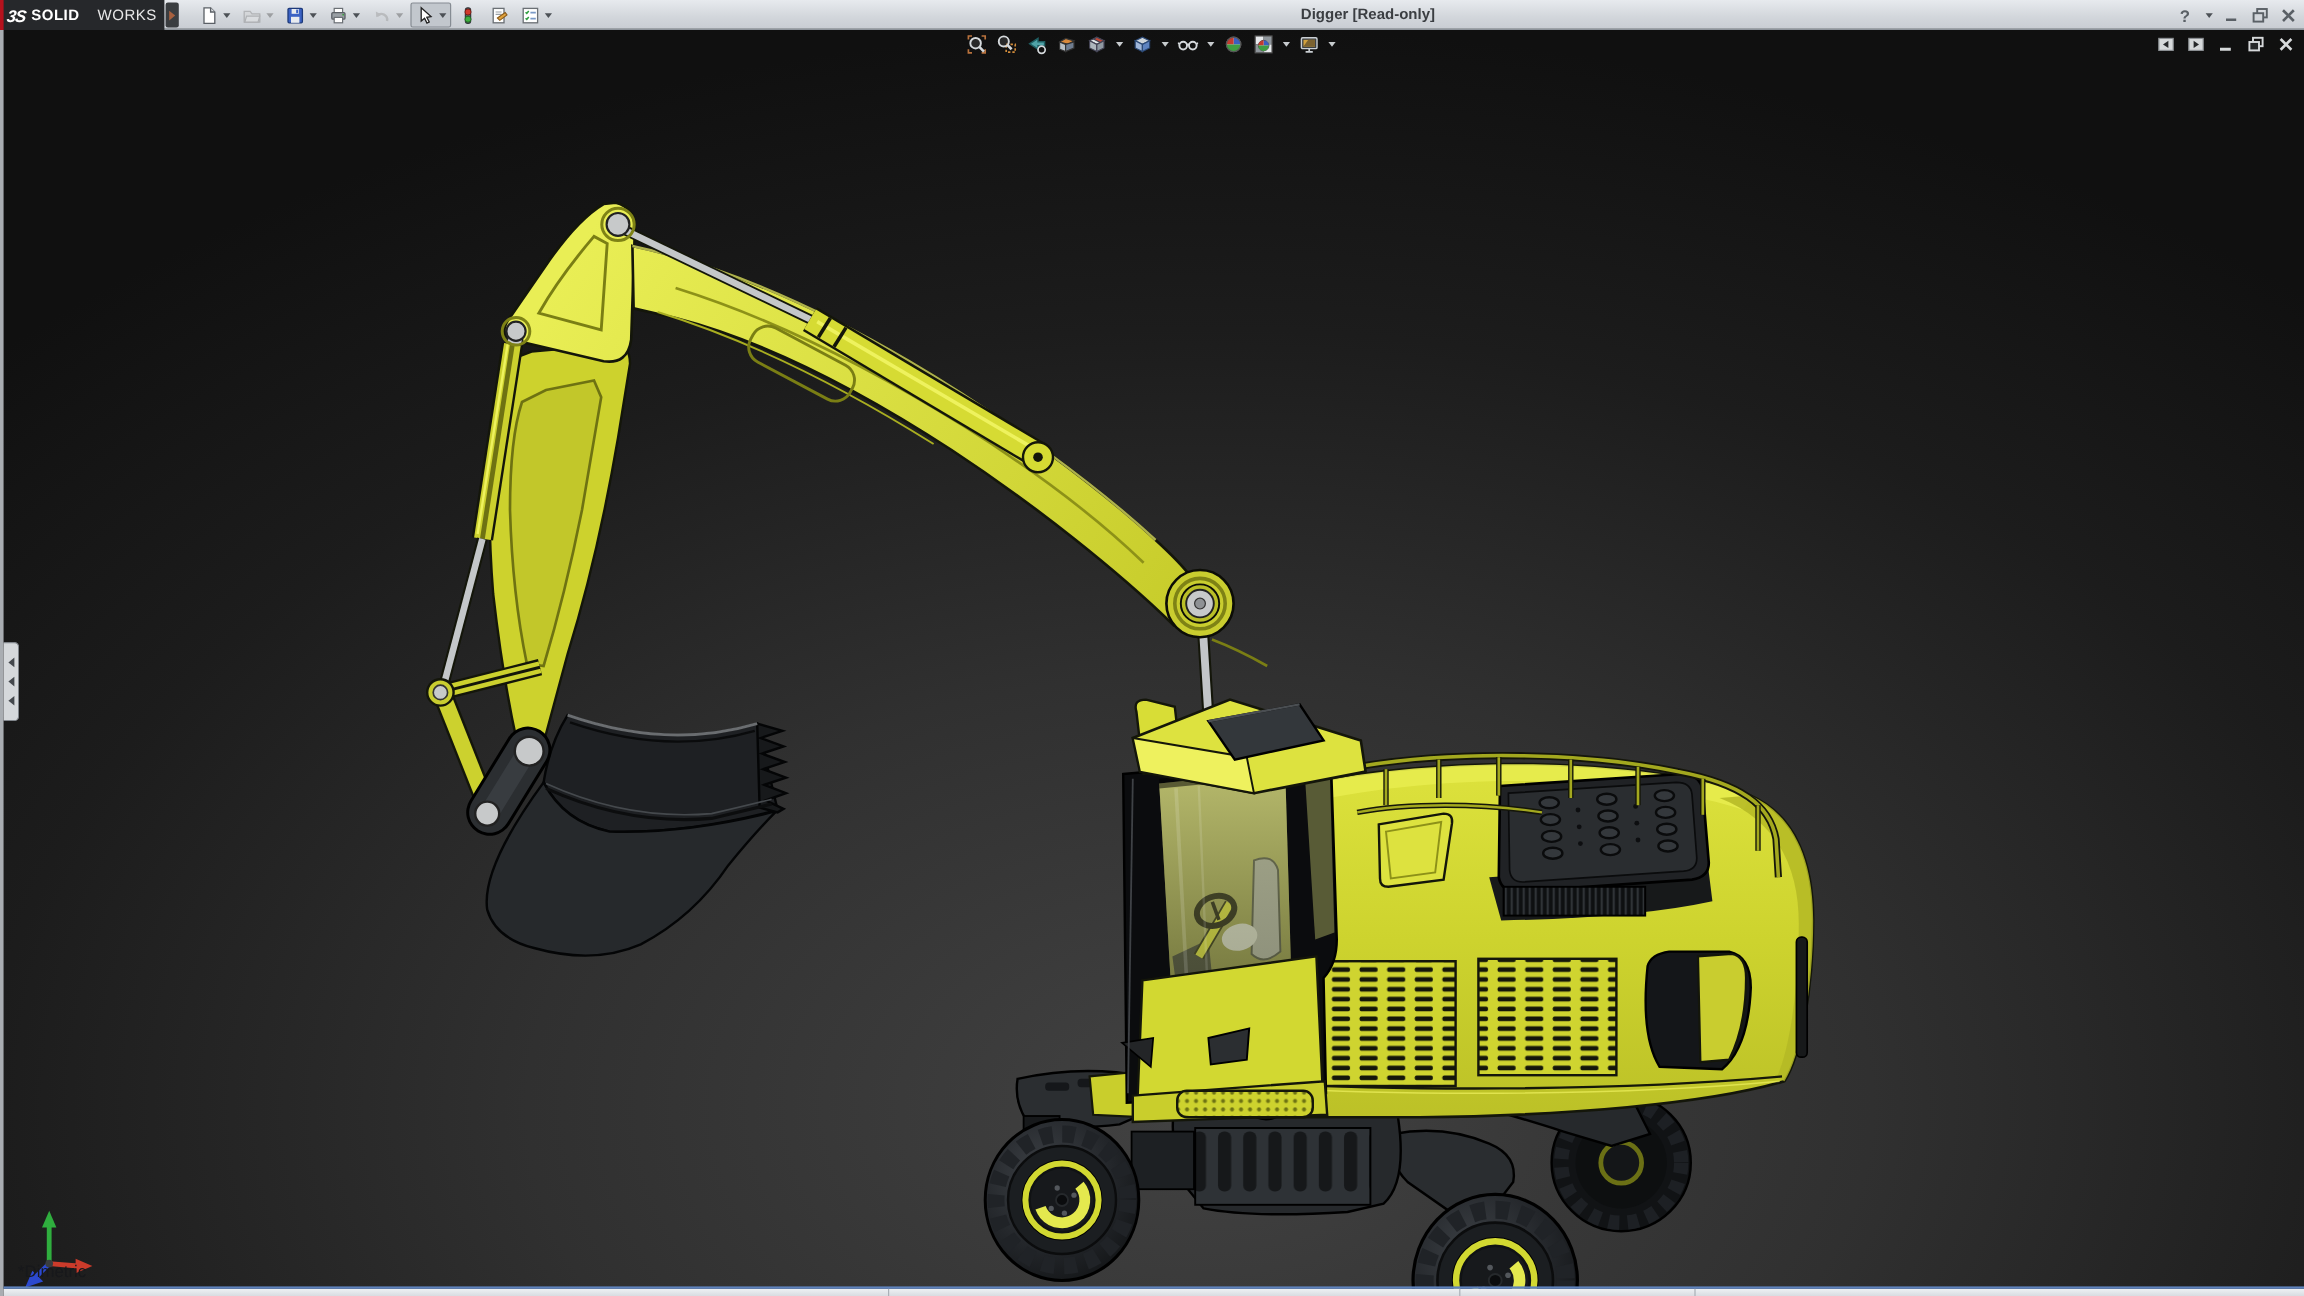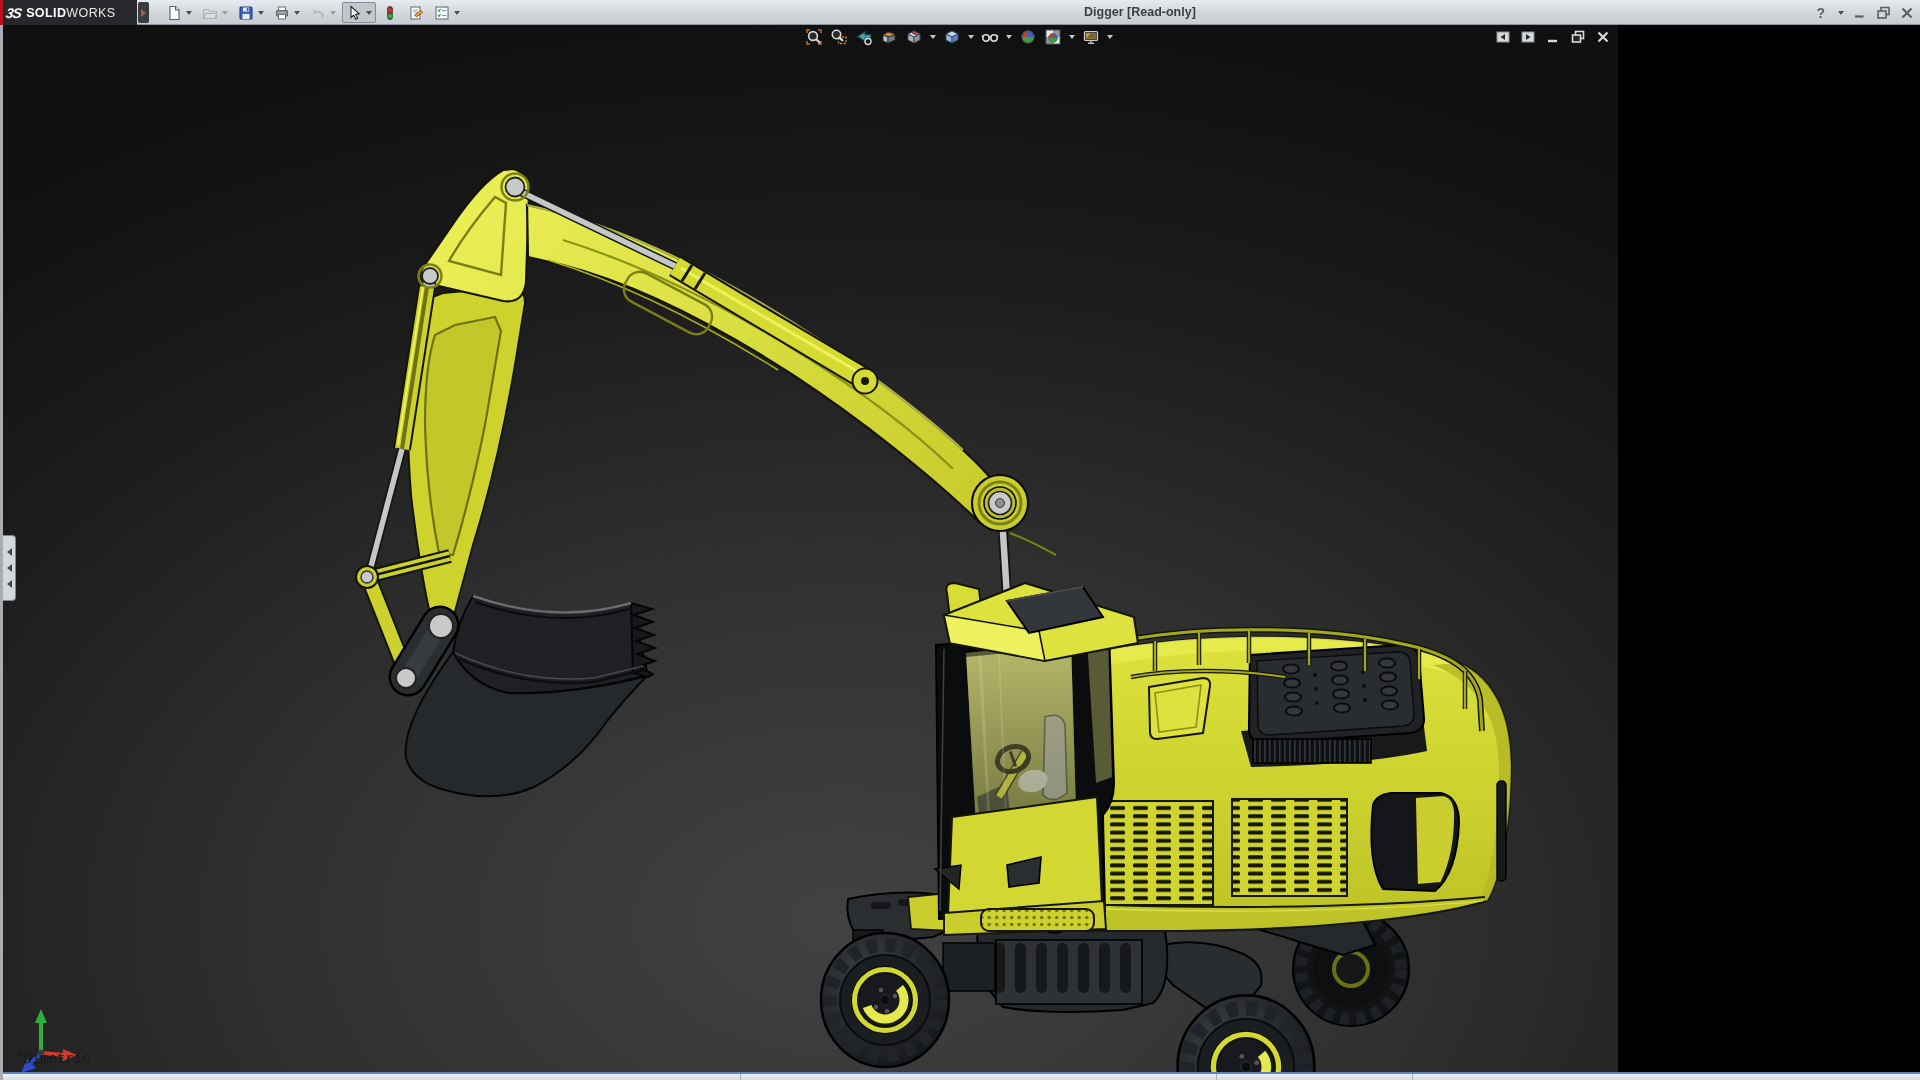--- a/index.html
+++ b/index.html
@@ -9,40 +9,40 @@
   .titlebar{position:absolute;left:0;top:0;width:1920px;height:25px;
     background:linear-gradient(#e7eaee,#d2d6db 60%,#c9cdd3);
     border-bottom:1px solid #8e949b;z-index:50;}
   .brand{position:absolute;left:0;top:0;width:137px;height:25px;background:#26282b;
     display:flex;align-items:center;padding-left:6px;}
   .brand .redstrip{position:absolute;left:0;top:0;width:3px;height:25px;background:#b5121d;}
   .logo3s{color:#fff;font-weight:bold;font-style:italic;font-size:14px;transform:skewX(-8deg);
     margin-right:5px;letter-spacing:-1px;}
   .brandname{color:#fff;font-size:12.5px;letter-spacing:.4px;}
   .brandname .b{font-weight:bold;}
-  .brandname .l{font-weight:normal;color:#e8e8e8;}
+  .brandname .l{font-weight:normal;color:#e8e8e8;margin-left:15px;}
   .brand-expand{position:absolute;left:138px;top:2px;width:11px;height:21px;background:#3a3d40;
     border-radius:2px;display:flex;align-items:center;justify-content:center;}
   .tri-right{width:0;height:0;border-top:4px solid transparent;border-bottom:4px solid transparent;
     border-left:5px solid #a8603e;}
   .maintb{position:absolute;left:162px;top:1px;height:23px;display:flex;align-items:center;gap:2px;}
   .tb-btn{display:flex;align-items:center;height:21px;padding:0 3px;border-radius:2px;border:1px solid transparent;}
   .tb-btn.disabled{opacity:.42;filter:grayscale(1);}
   .tb-btn.pressed{background:#c2c7cd;border:1px solid #868c93;}
   .caret{width:0;height:0;border-left:3.5px solid transparent;border-right:3.5px solid transparent;
     border-top:4px solid #4c5156;margin-left:4px;}
   .caret.dark{border-top-color:#c7cbce;}
   .tbtitle{position:absolute;left:1084px;top:5px;font-size:12.5px;color:#3b3e42;font-weight:bold;}
   .winctl{position:absolute;right:4px;top:0;height:25px;display:flex;align-items:center;gap:9px;padding-right:2px;}
   .winctl .q{font-size:14px;font-weight:bold;color:#5a6066;}
   .wbtn{display:flex;align-items:center;justify-content:center;}
   
-  .viewport{position:absolute;left:0;top:25px;width:1618px;height:1055px;
+  .viewport{position:absolute;left:0;top:25px;width:1920px;height:1055px;
     background:radial-gradient(ellipse 1400px 900px at 52% 85%, #424242 0%, #303030 40%, #1c1c1c 72%, #101010 100%);
-    border-left:3px solid #a9adb2;z-index:1;font-family:Liberation Mono, monospace;}
+    border-left:3px solid #a9adb2;z-index:1;}
   #model{position:absolute;left:0;top:0;z-index:2;}
   
   .headsup{position:absolute;left:802px;top:3px;display:flex;align-items:center;gap:7px;z-index:5;}
   .hu-btn{display:flex;align-items:center;gap:3px;}
   
   .docctl{position:absolute;right:8px;top:5px;display:flex;align-items:center;gap:11px;z-index:5;}
   
   .paneltab{position:absolute;left:0px;top:510px;width:13px;height:66px;background:#d5d8db;
     border:1px solid #80858b;border-left:none;border-radius:0 4px 4px 0;z-index:5;
     display:flex;flex-direction:column;align-items:center;justify-content:center;gap:8px;}

